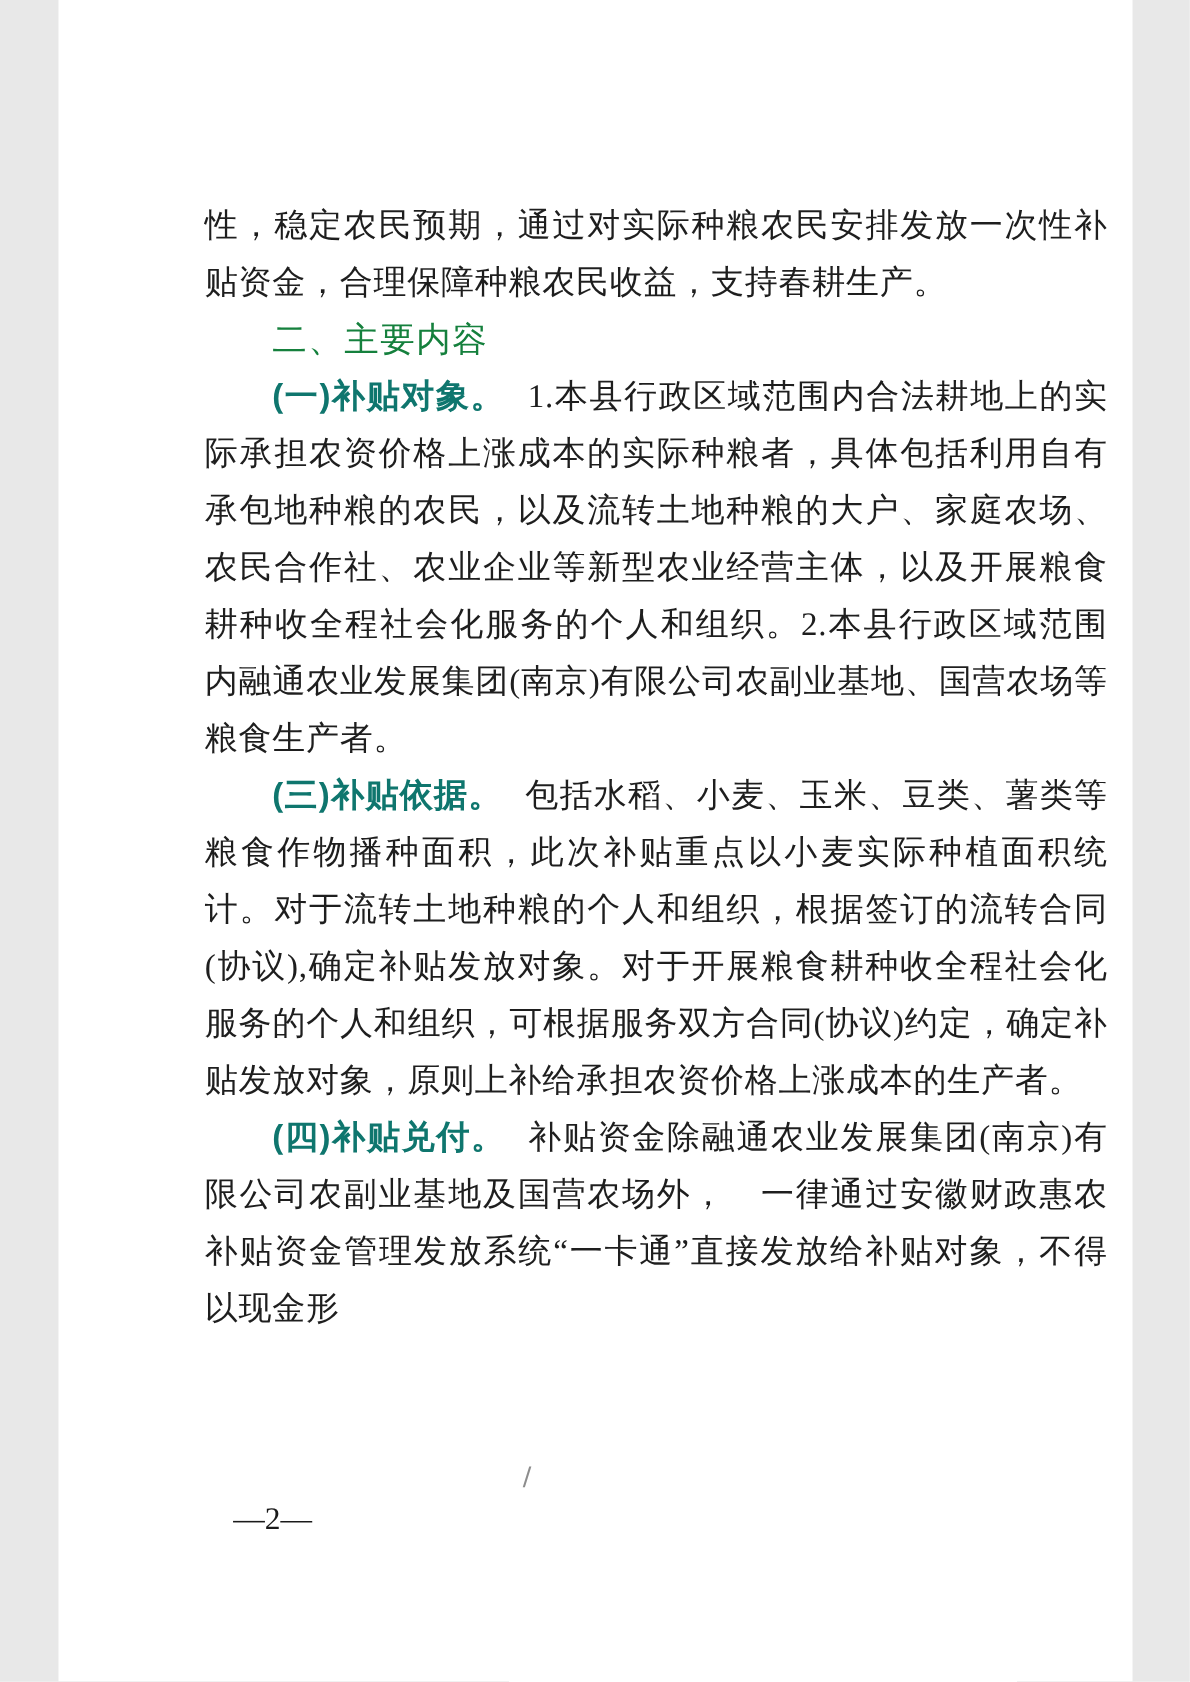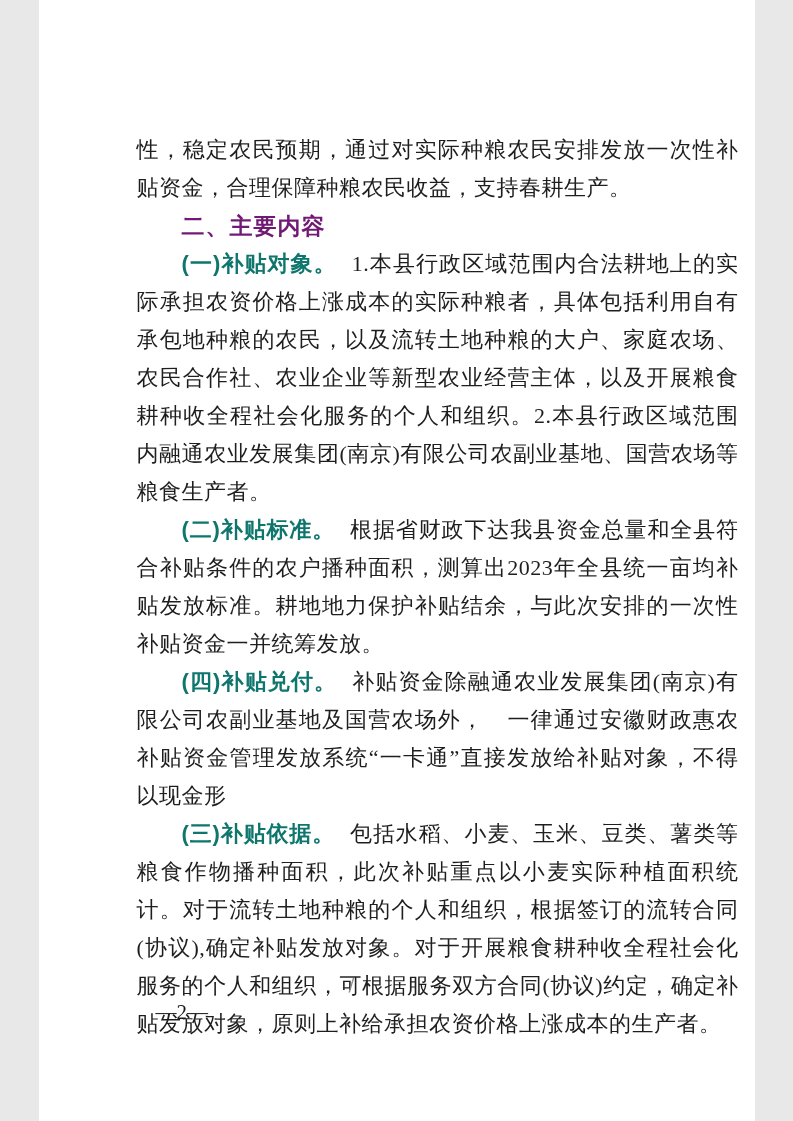--- a/index.html
+++ b/index.html
@@ -24,23 +24,23 @@
     text-justify:inter-ideograph;
     color:#1e1e1e;
     letter-spacing:0.5px;
     word-break:break-all;
   }
   .indent{ text-indent:45px; }
   .sec-heading{
     margin:0;
     font-size:23px;
     line-height:38px;
-    font-weight:bold;
+    font-weight:normal;
     font-family:"Liberation Sans","DejaVu Sans",sans-serif;
-    color:#701a75;
+    color:#15803d;
     text-indent:45px;
     letter-spacing:1px;
   }
   .sub-label{
     font-weight:bold;
     font-family:"Liberation Sans","DejaVu Sans",sans-serif;
     color:#0f766e;
     margin-right:15px;
     letter-spacing:0.5px;
   }
@@ -68,24 +68,23 @@
 
 <div class="page">
   <div class="content">
 
     <p class="body-para">性，稳定农民预期，通过对实际种粮农民安排发放一次性补贴资金，合理保障种粮农民收益，支持春耕生产。</p>
 
     <p class="sec-heading">二、主要内容</p>
 
     <p class="body-para indent"><span class="sub-label">(一)补贴对象。</span><span>1.本县行政区域范围内合法耕地上的实际承担农资价格上涨成本的实际种粮者，具体包括利用自有承包地种粮的农民，以及流转土地种粮的大户、家庭农场、农民合作社、农业企业等新型农业经营主体，以及开展粮食耕种收全程社会化服务的个人和组织。2.本县行政区域范围内融通农业发展集团(南京)有限公司农副业基地、国营农场等粮食生产者。</span></p>
 
-    <p class="body-para indent"><span class="sub-label">(二)补贴标准。</span><span>根据省财政下达我县资金总量和全县符合补贴条件的农户播种面积，测算出2023年全县统一亩均补贴发放标准。耕地地力保护补贴结余，与此次安排的一次性补贴资金一并统筹发放。</span></p>
+
+    <p class="body-para indent"><span class="sub-label">(三)补贴依据。</span><span>包括水稻、小麦、玉米、豆类、薯类等粮食作物播种面积，此次补贴重点以小麦实际种植面积统计。对于流转土地种粮的个人和组织，根据签订的流转合同(协议),确定补贴发放对象。对于开展粮食耕种收全程社会化服务的个人和组织，可根据服务双方合同(协议)约定，确定补贴发放对象，原则上补给承担农资价格上涨成本的生产者。</span></p>
 
     <p class="body-para indent"><span class="sub-label">(四)补贴兑付。</span><span>补贴资金除融通农业发展集团(南京)有限公司农副业基地及国营农场外，　一律通过安徽财政惠农补贴资金管理发放系统“一卡通”直接发放给补贴对象，不得以现金形</span></p>
-
-    <p class="body-para indent"><span class="sub-label">(三)补贴依据。</span><span>包括水稻、小麦、玉米、豆类、薯类等粮食作物播种面积，此次补贴重点以小麦实际种植面积统计。对于流转土地种粮的个人和组织，根据签订的流转合同(协议),确定补贴发放对象。对于开展粮食耕种收全程社会化服务的个人和组织，可根据服务双方合同(协议)约定，确定补贴发放对象，原则上补给承担农资价格上涨成本的生产者。</span></p>
 
   </div>
 
   <span class="stray-slash">/</span>
 
   <span class="page-number">—2—</span>
 </div>
 
 </body></html>

